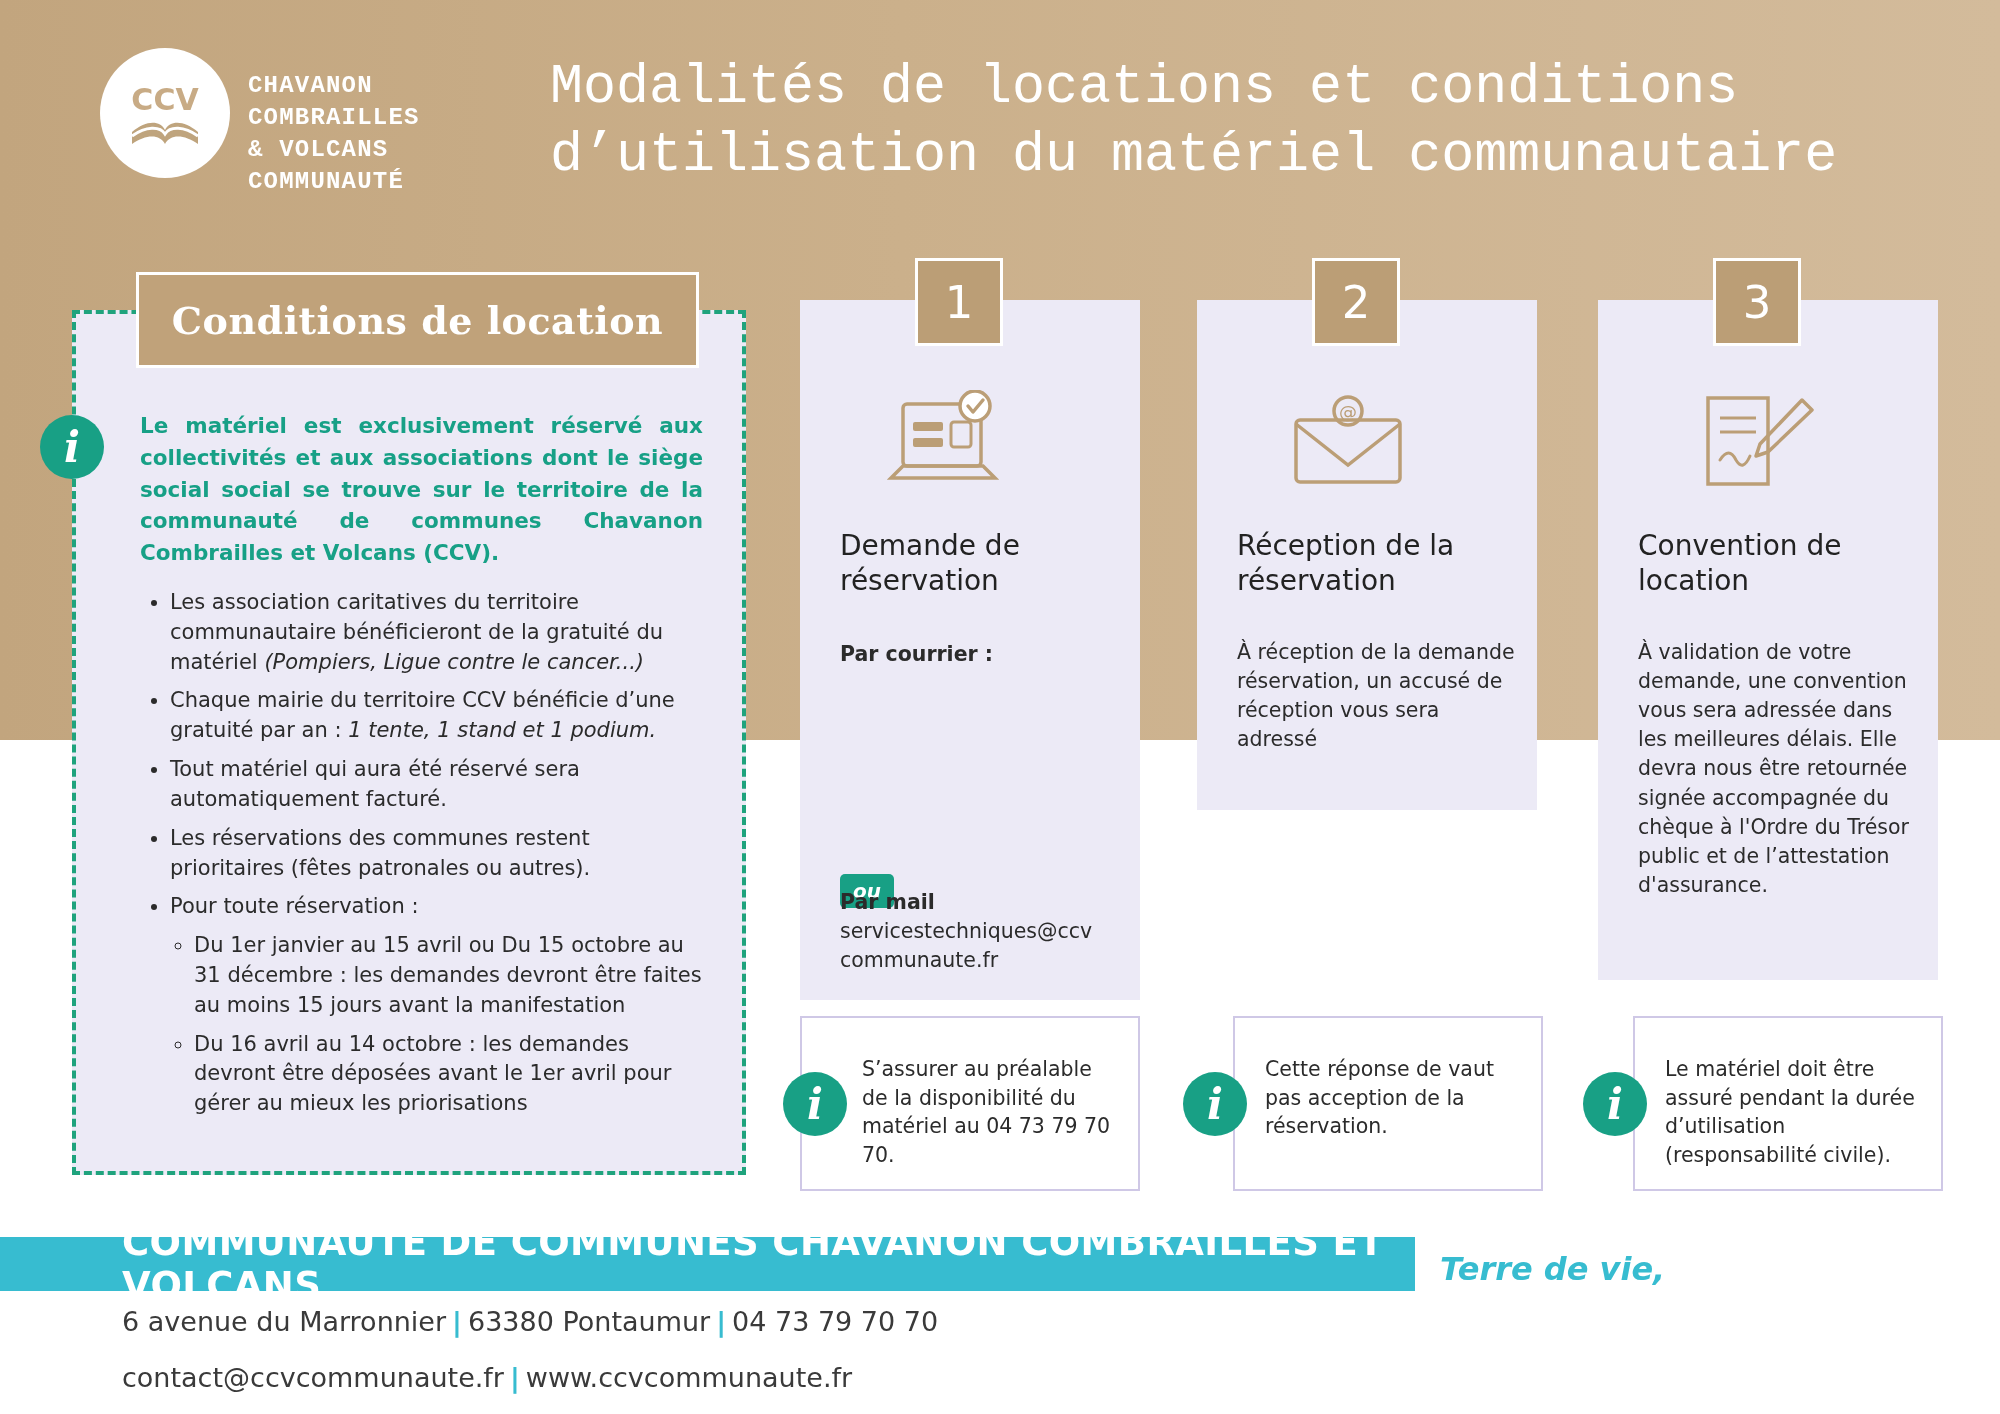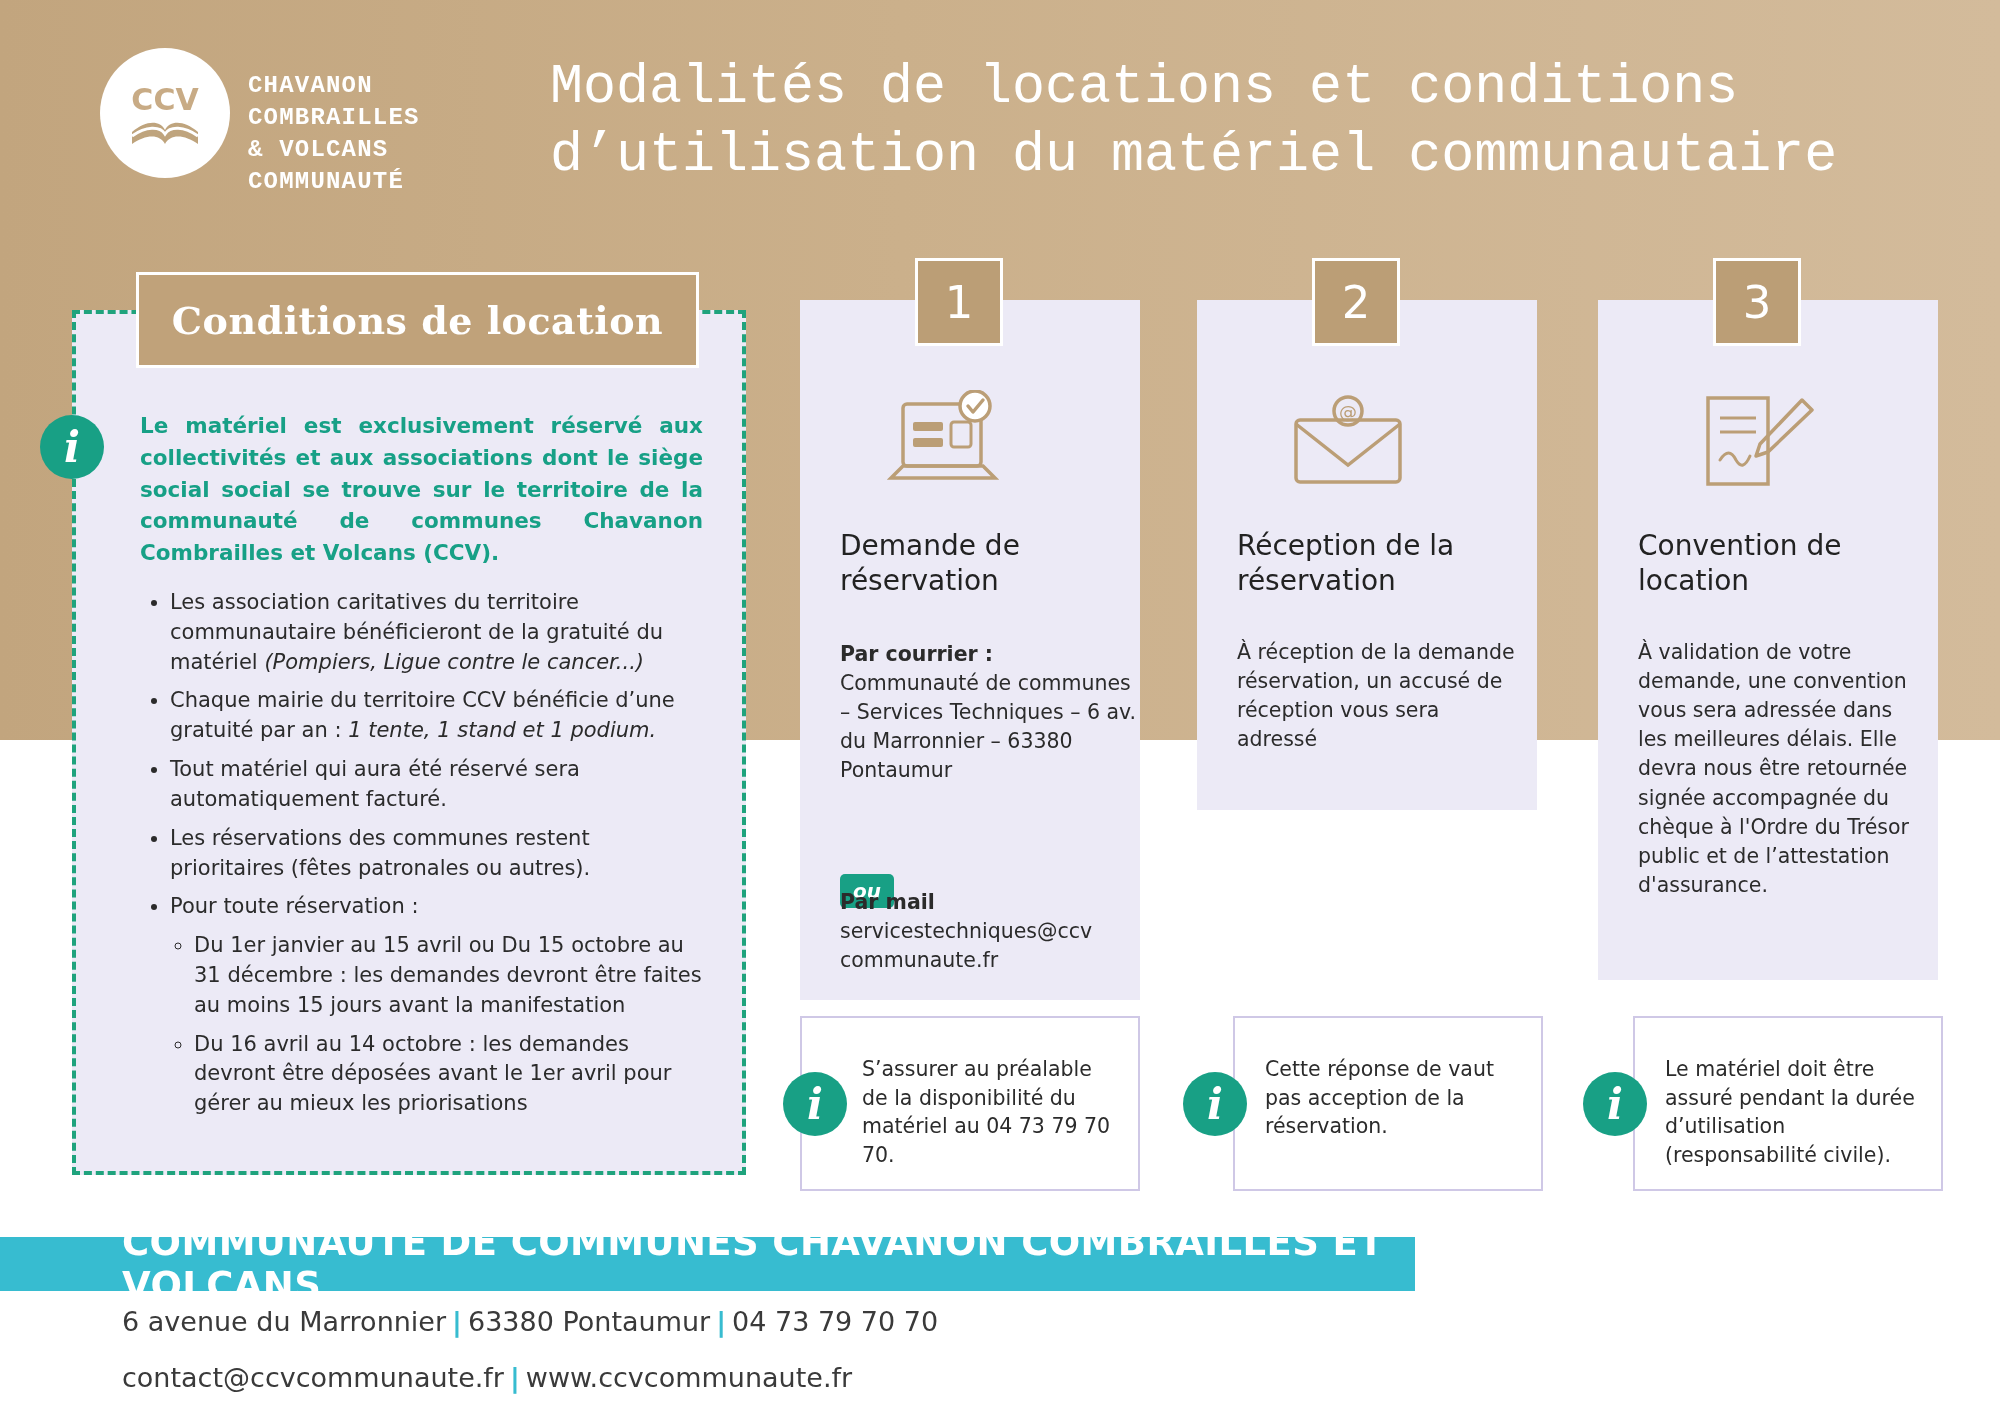--- a/index.html
+++ b/index.html
@@ -271,21 +271,20 @@
     <rect x="28" y="48" width="30" height="9" rx="2" fill="#bb9e76"></rect>
     <rect x="66" y="32" width="20" height="25" rx="3" fill="none" stroke="#bb9e76" stroke-width="3"></rect>
     <path d="M6 88 L110 88 L98 76 L18 76 Z" fill="none" stroke="#bb9e76" stroke-width="3.5"></path>
     <circle cx="90" cy="16" r="15" fill="#ffffff" stroke="#bb9e76" stroke-width="3.5"></circle>
     <path d="M83 16 l5 6 l10 -12" fill="none" stroke="#bb9e76" stroke-width="3.5" stroke-linecap="round" stroke-linejoin="round"></path>
   </svg>
 </div>
 <div class="step-title" style="position:absolute; left:840px; top:528px; width:280px;">Demande de réservation</div>
 <div class="step-body" style="position:absolute; left:840px; top:640px; width:300px;">
   <b>Par courrier :</b><br>
-  <span>Communauté de communes  – Services Techniques – 6 av. du Marronnier – 63380 Pontaumur</span>
 </div>
 <div style="position:absolute; left:840px; top:874px;">
   <span class="ou-pill">ou</span>
 </div>
 <div class="step-body" style="position:absolute; left:840px; top:888px; width:300px;">
   <b>Par mail</b><br>
   <span>servicestechniques@ccv communaute.fr</span>
 </div>
 <div class="note-box" style="left:800px; top:1016px; width:340px; height:175px;"></div>
 <div class="info-badge" style="left:783px; top:1072px;">i</div>
@@ -327,13 +326,14 @@
 <div class="footer-bar">
   <span>COMMUNAUTÉ DE COMMUNES CHAVANON COMBRAILLES ET VOLCANS</span>
 </div>
 <div class="footer-line" id="footer-line1">
   <span>6 avenue du Marronnier</span><span class="sep">|</span><span>63380 Pontaumur</span><span class="sep">|</span><span>04 73 79 70 70</span>
 </div>
 <div class="footer-line" id="footer-line2">
   <span>contact@ccvcommunaute.fr</span><span class="sep">|</span><span>www.ccvcommunaute.fr</span>
 </div>
 <div class="slogan">
+  <div>Terre de vie,</div>
 </div>
 
 </body></html>

